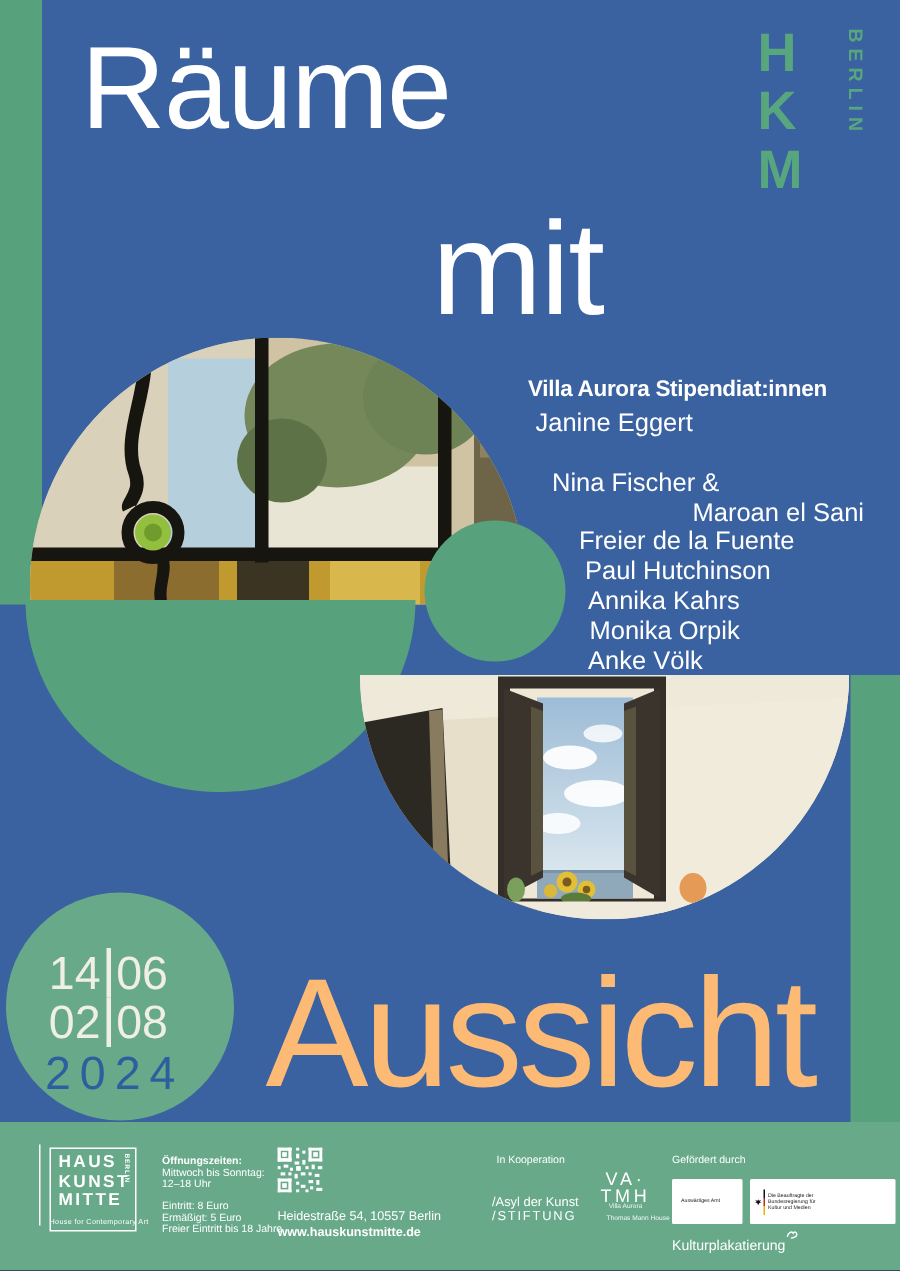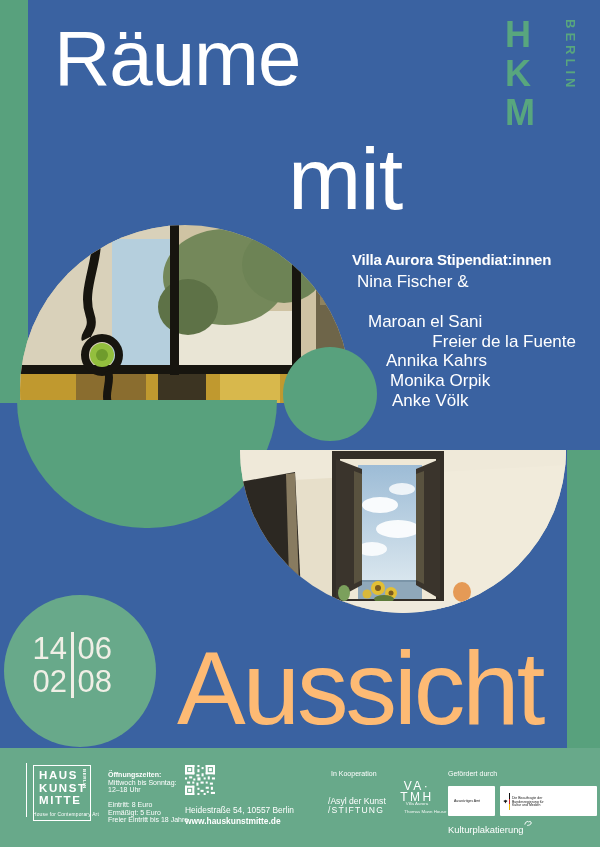--- a/index.html
+++ b/index.html
@@ -135,23 +135,25 @@
       </svg>
     </div>
   </div>
 
   <div class="half-disc"></div>
   <div class="small-circle"></div>
 
   <div class="artists">
     <div class="heading">Villa Aurora Stipendiat:innen</div>
     <ol>
+      <li>Janine Eggert</li>
       <li>Nina Fischer &amp;</li>
       <li>Maroan el Sani</li>
       <li>Freier de la Fuente</li>
+      <li>Paul Hutchinson</li>
       <li>Annika Kahrs</li>
       <li>Monika Orpik</li>
       <li>Anke Völk</li>
     </ol>
   </div>
 
   <div class="photo2-clip">
     <div class="photo2">
       <svg width="326" height="326" viewBox="0 0 326 326">
         <defs>
@@ -199,20 +201,21 @@
     <div class="date-row">
       <span class="day">14</span>
       <span class="date-bar"></span>
       <span class="month">06</span>
     </div>
     <div class="date-row">
       <span class="day">02</span>
       <span class="date-bar"></span>
       <span class="month">08</span>
     </div>
+    <div class="date-year">2024</div>
   </div>
 
   <div class="footer">
     <div class="f-vline"></div>
 
     <div class="f-hkmbox">
       <div class="l">HAUS</div>
       <div class="l">KUNST</div>
       <div class="l">MITTE</div>
       <div class="f-hkmbox-city">BERLIN</div>

